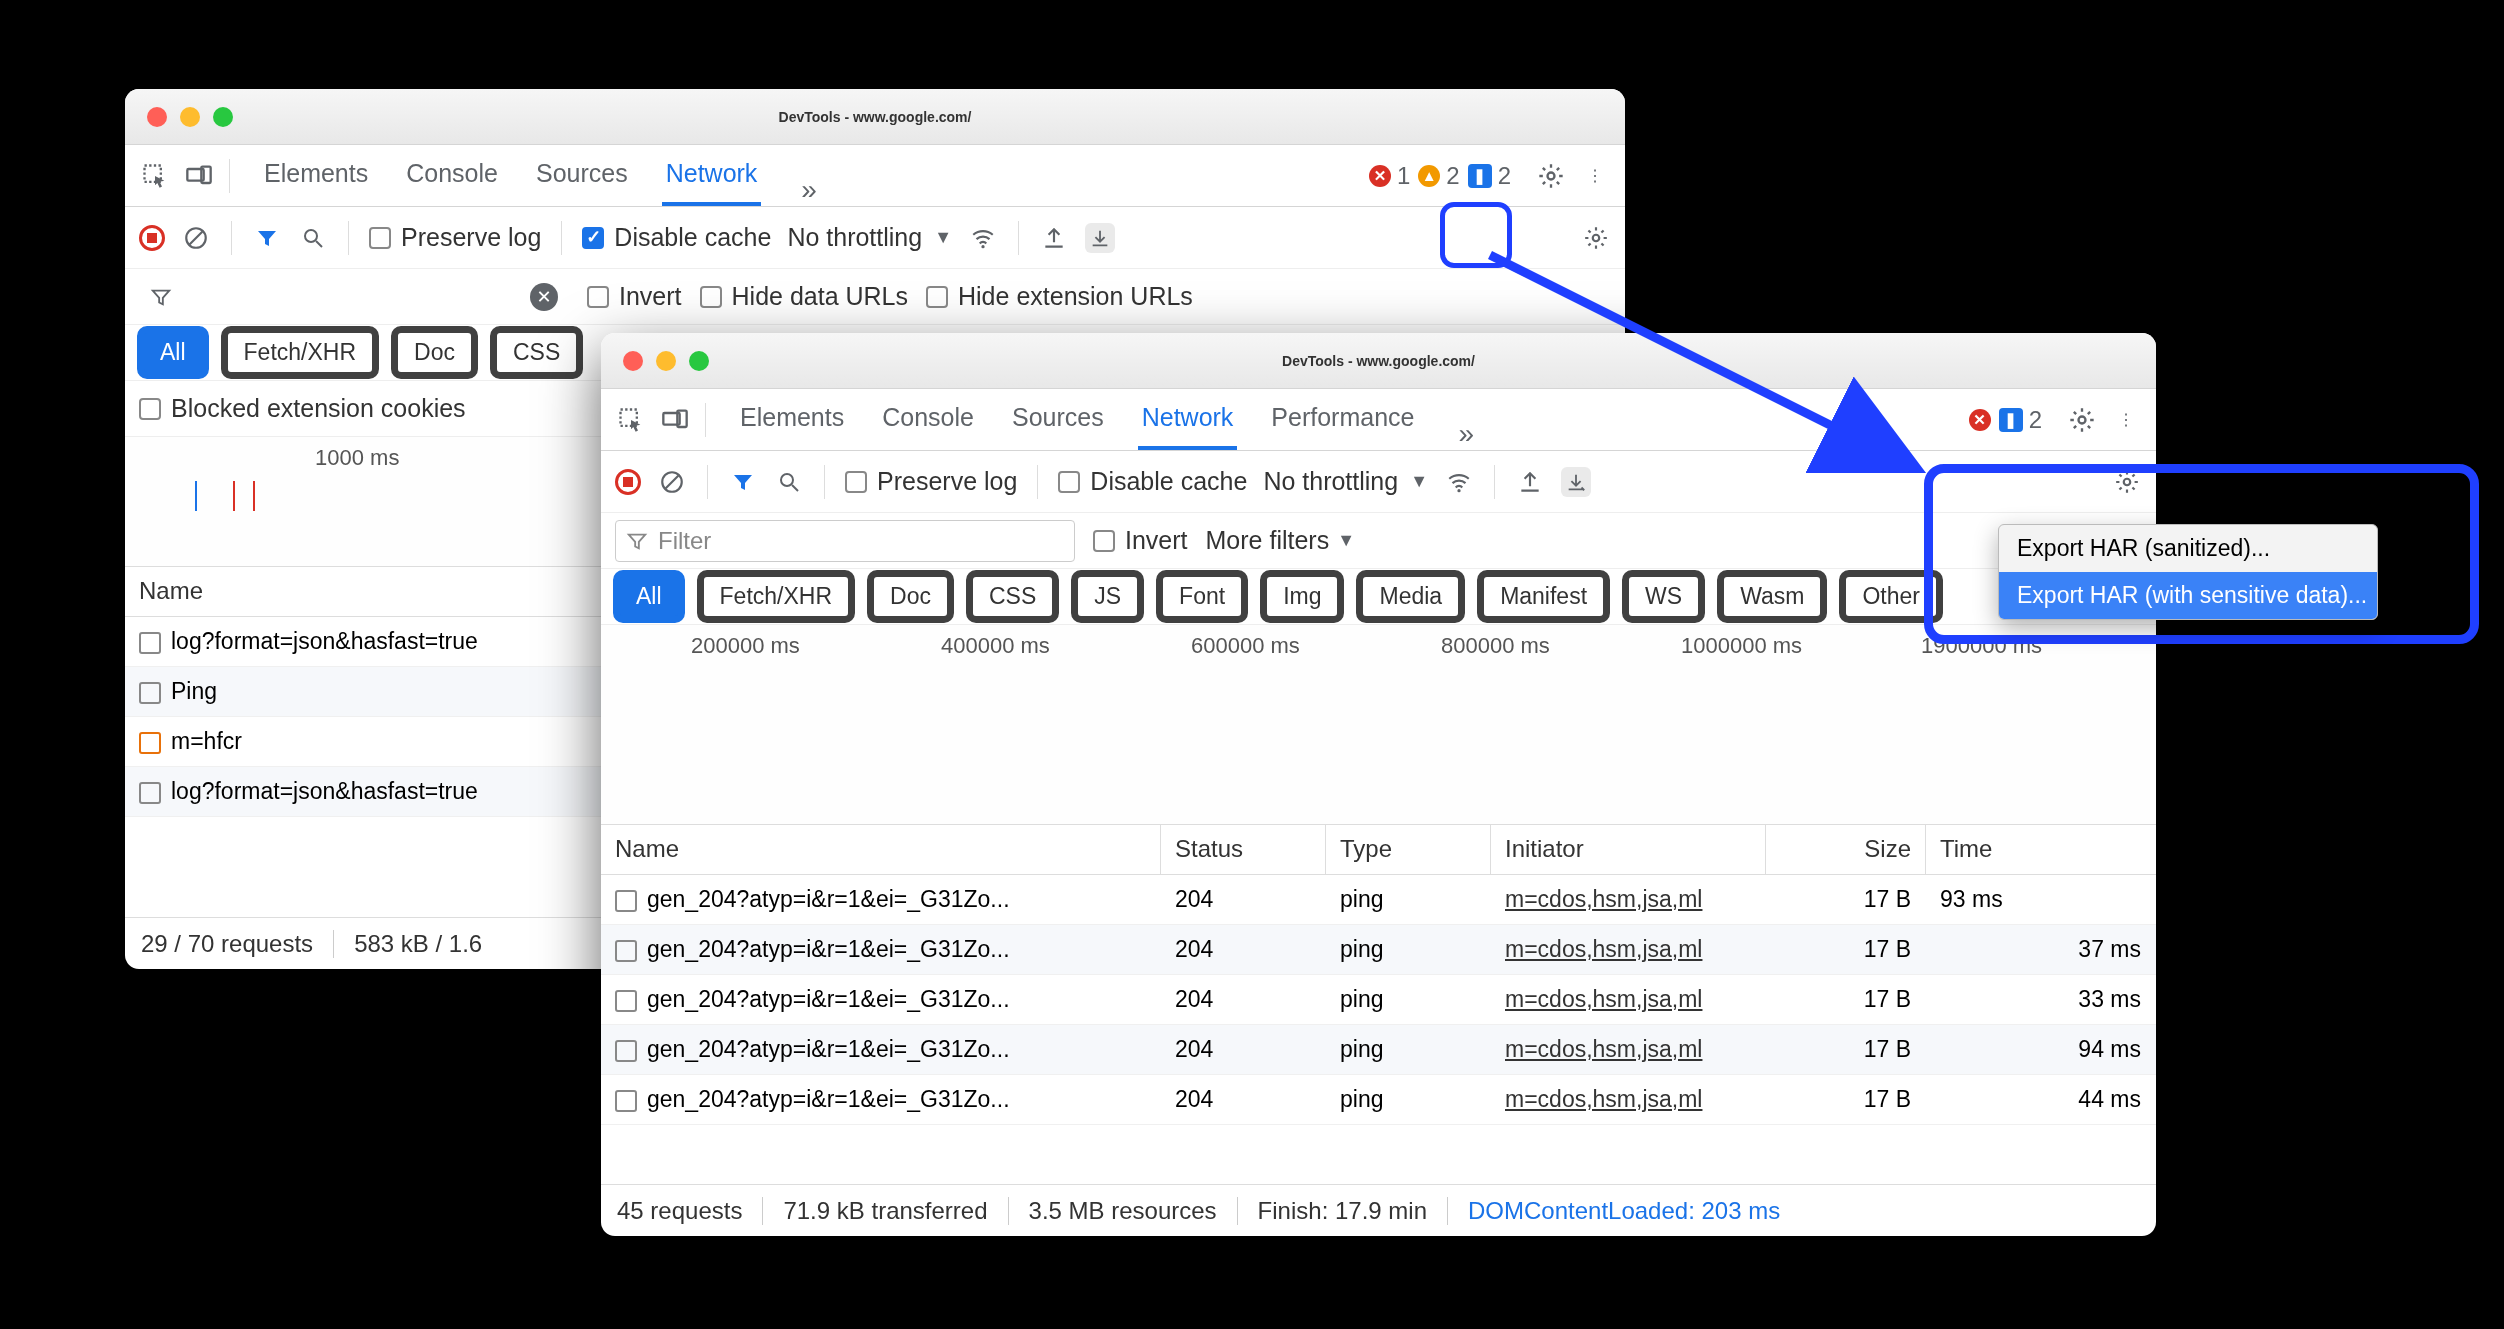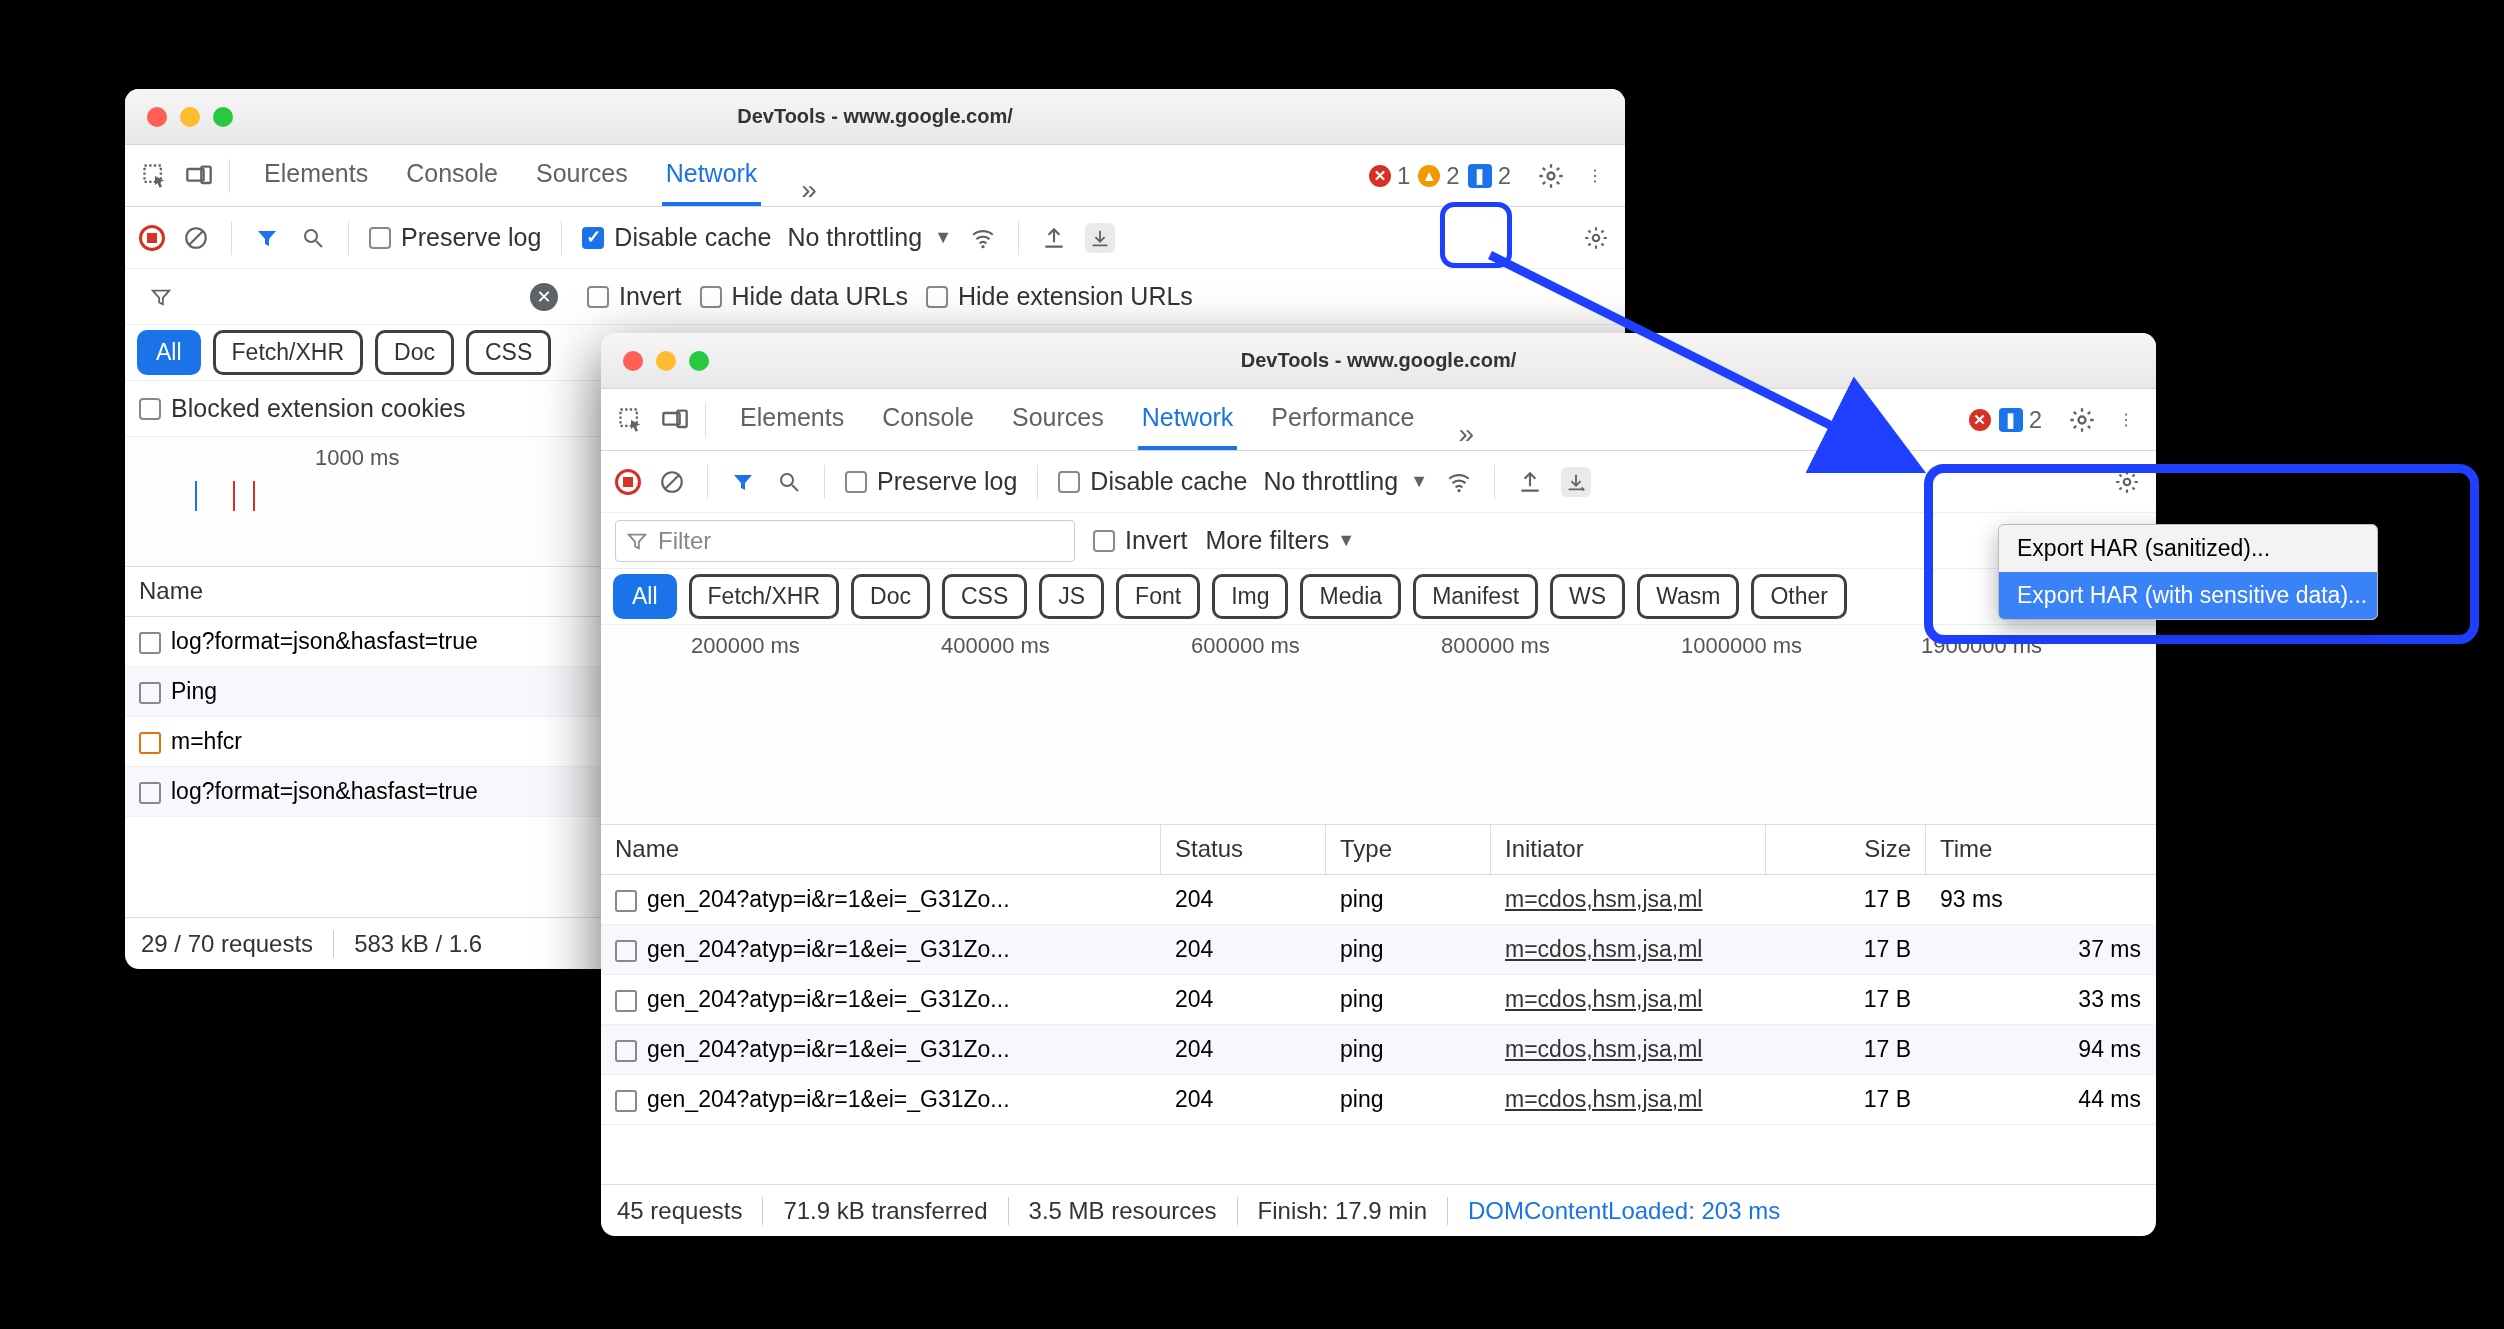--- a/index.html
+++ b/index.html
@@ -41,21 +41,21 @@
   .traffic-dot {
     width: 20px; height: 20px; border-radius: 50%;
   }
   .td-red { background: #ff5f57; }
   .td-yellow { background: #febc2e; }
   .td-green { background: #28c840; }
   .title-text {
     position: absolute;
     left: 0; right: 0;
     text-align: center;
-    font-size: 20px;
+    font-size: 14px;
     font-weight: 600;
     color: #333;
     pointer-events: none;
   }
 
   .tabsrow {
     height: 62px;
     display: flex;
     align-items: center;
     border-bottom: 1px solid #d5d5d5;
@@ -116,21 +116,21 @@
     border:1px dotted transparent;border-radius:4px;padding:0 10px;color:#5f6368;font-size:24px;
   }
   .filter-input.framed{border:1px solid #ccc;width:460px;}
   .clear-x{width:28px;height:28px;border-radius:50%;background:#5f6368;color:#fff;display:flex;align-items:center;justify-content:center;font-size:18px;cursor:pointer;}
   .more-filters{font-size:25px;color:#333;display:flex;align-items:center;gap:8px;cursor:pointer;}
 
   .pillbar{
     height:56px;display:flex;align-items:center;gap:12px;padding:0 12px;border-bottom:1px solid #eee;
   }
   .pill{
-    border:3px solid #404040;border-radius:10px;padding:6px 16px;font-size:23px;color:#333;cursor:pointer;background:#fff;
+    border:7px solid #404040;border-radius:10px;padding:6px 16px;font-size:23px;color:#333;cursor:pointer;background:#fff;
   }
   .pill.active{background:#1a73e8;color:#fff;border-color:#1a73e8;}
 
   .timeline{
     height:130px;border-bottom:1px solid #ddd;background:#fefefe;position:relative;padding-top:8px;
   }
   .tl-label{position:absolute;font-size:22px;color:#555;top:8px;}
   .tl-tick-area{position:absolute;top:44px;left:0;right:0;height:70px;}
   .tl-mark{position:absolute;width:2px;top:0;bottom:40px;}
 

